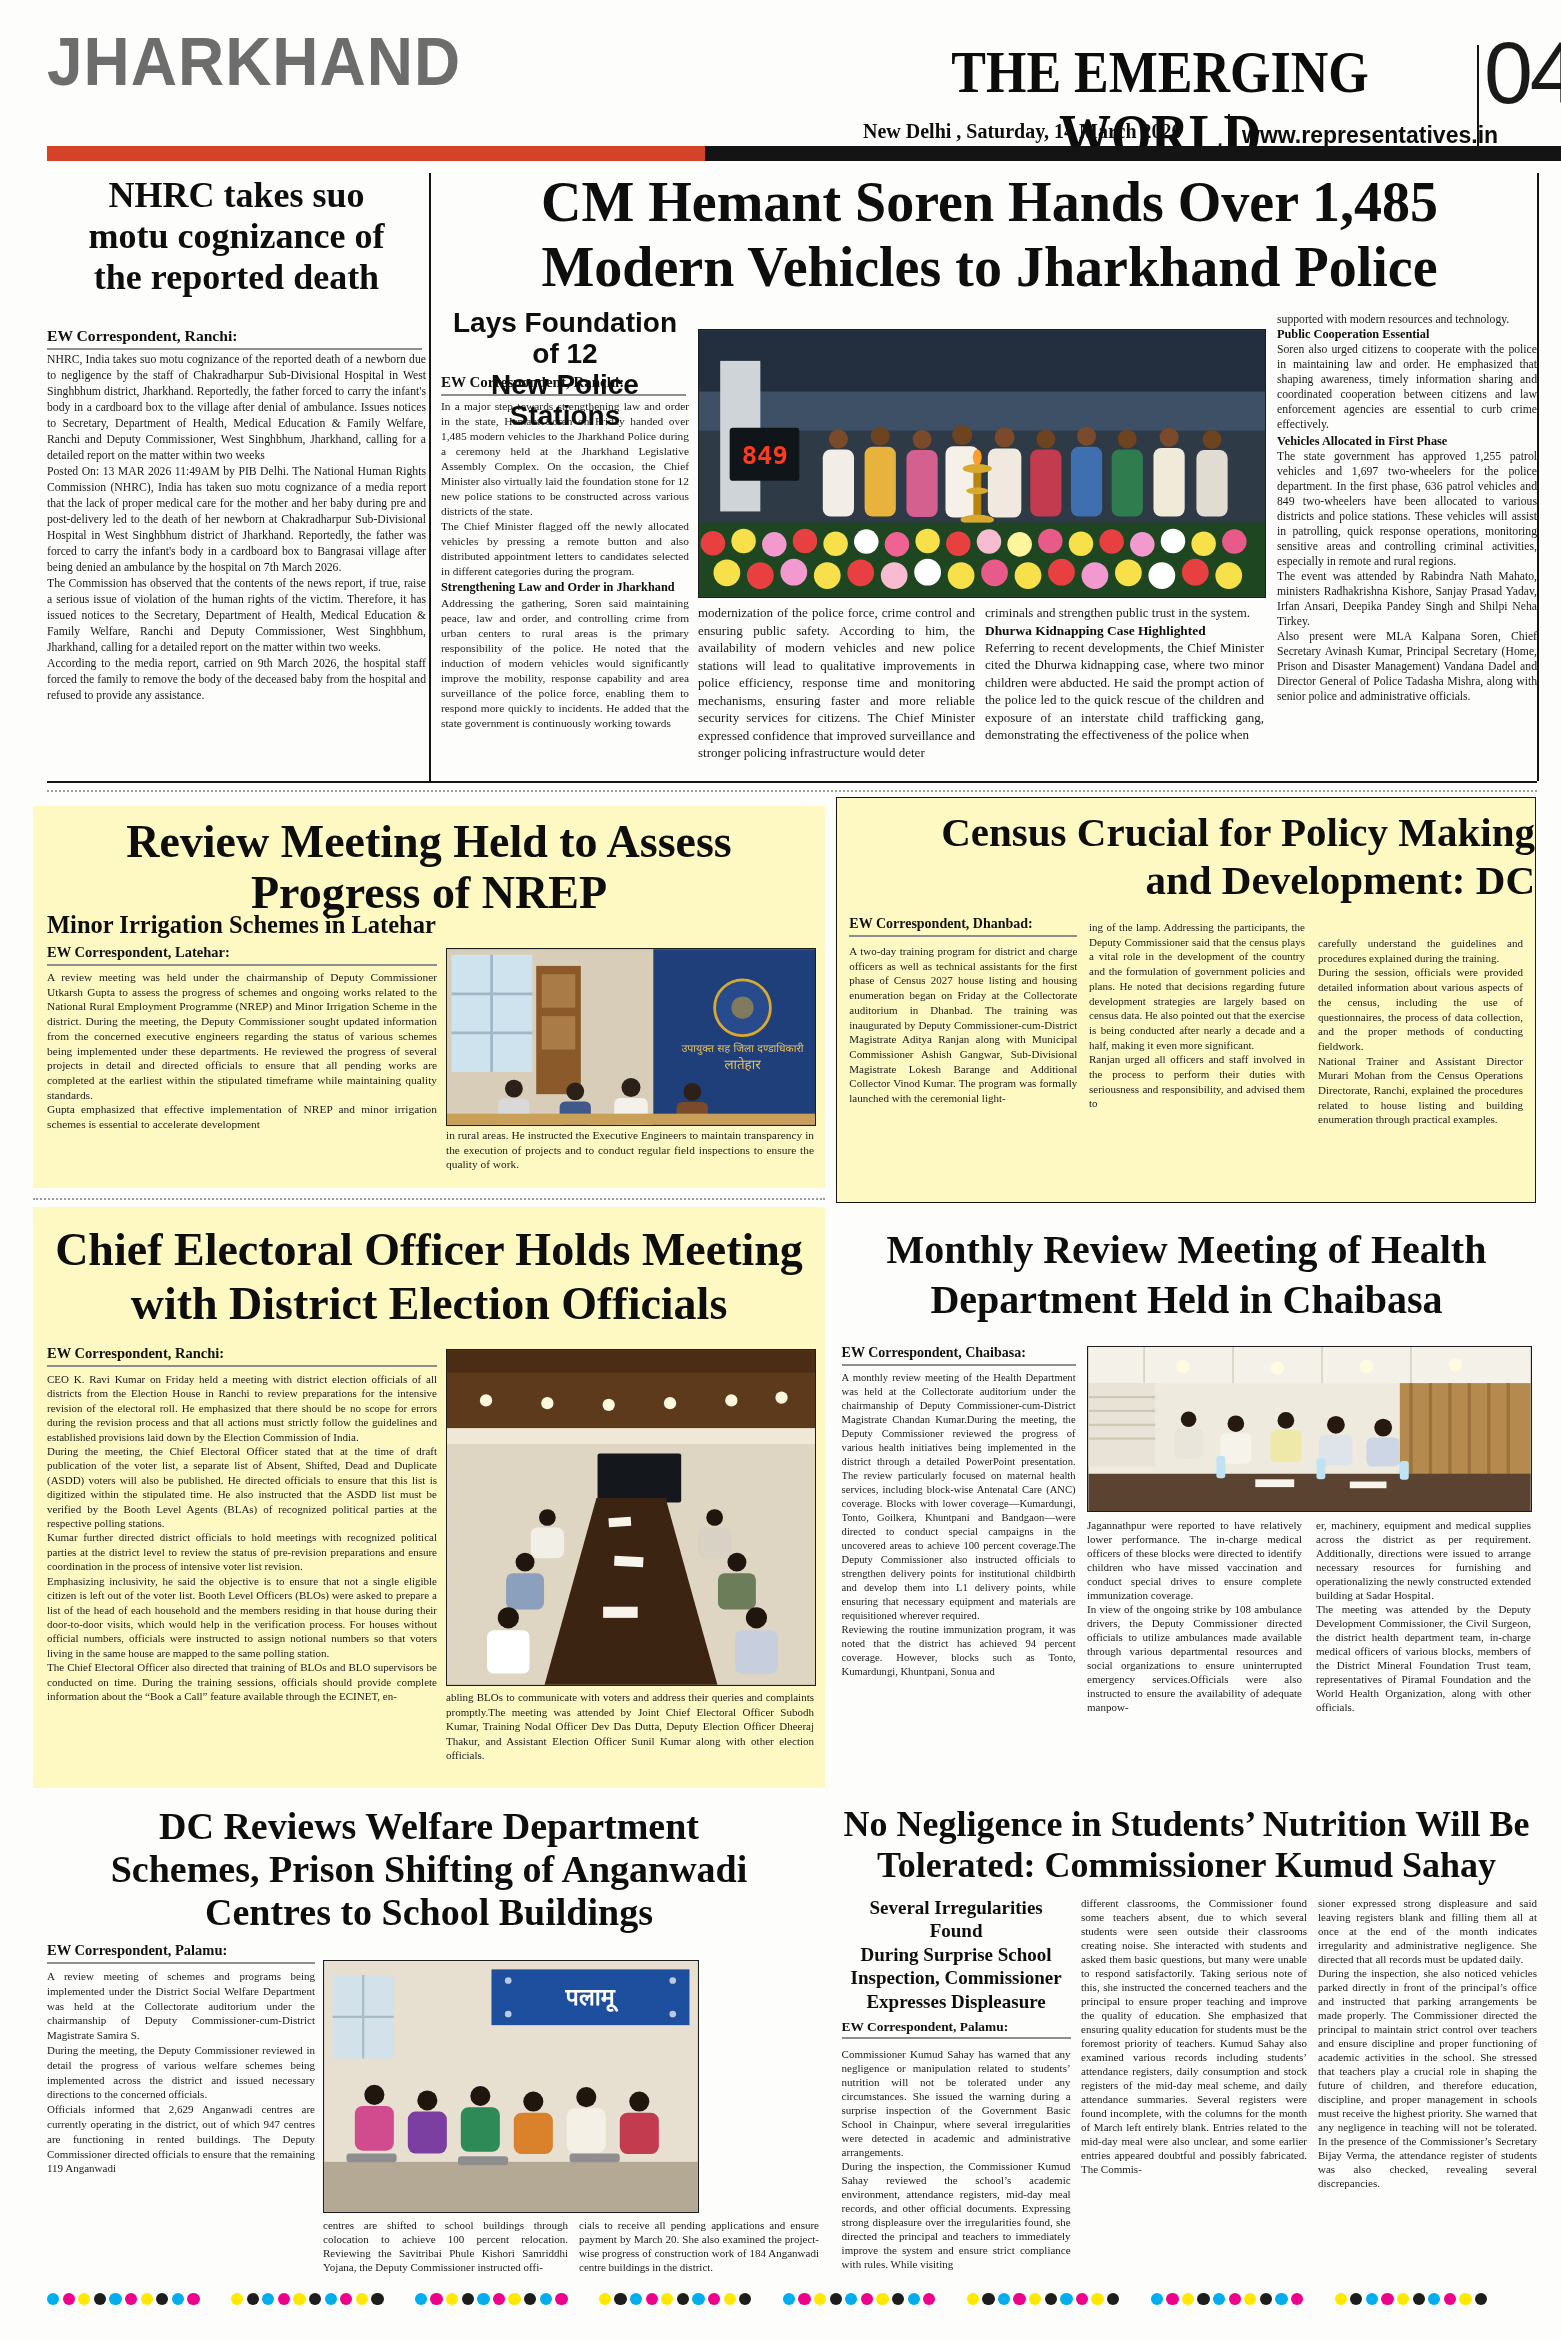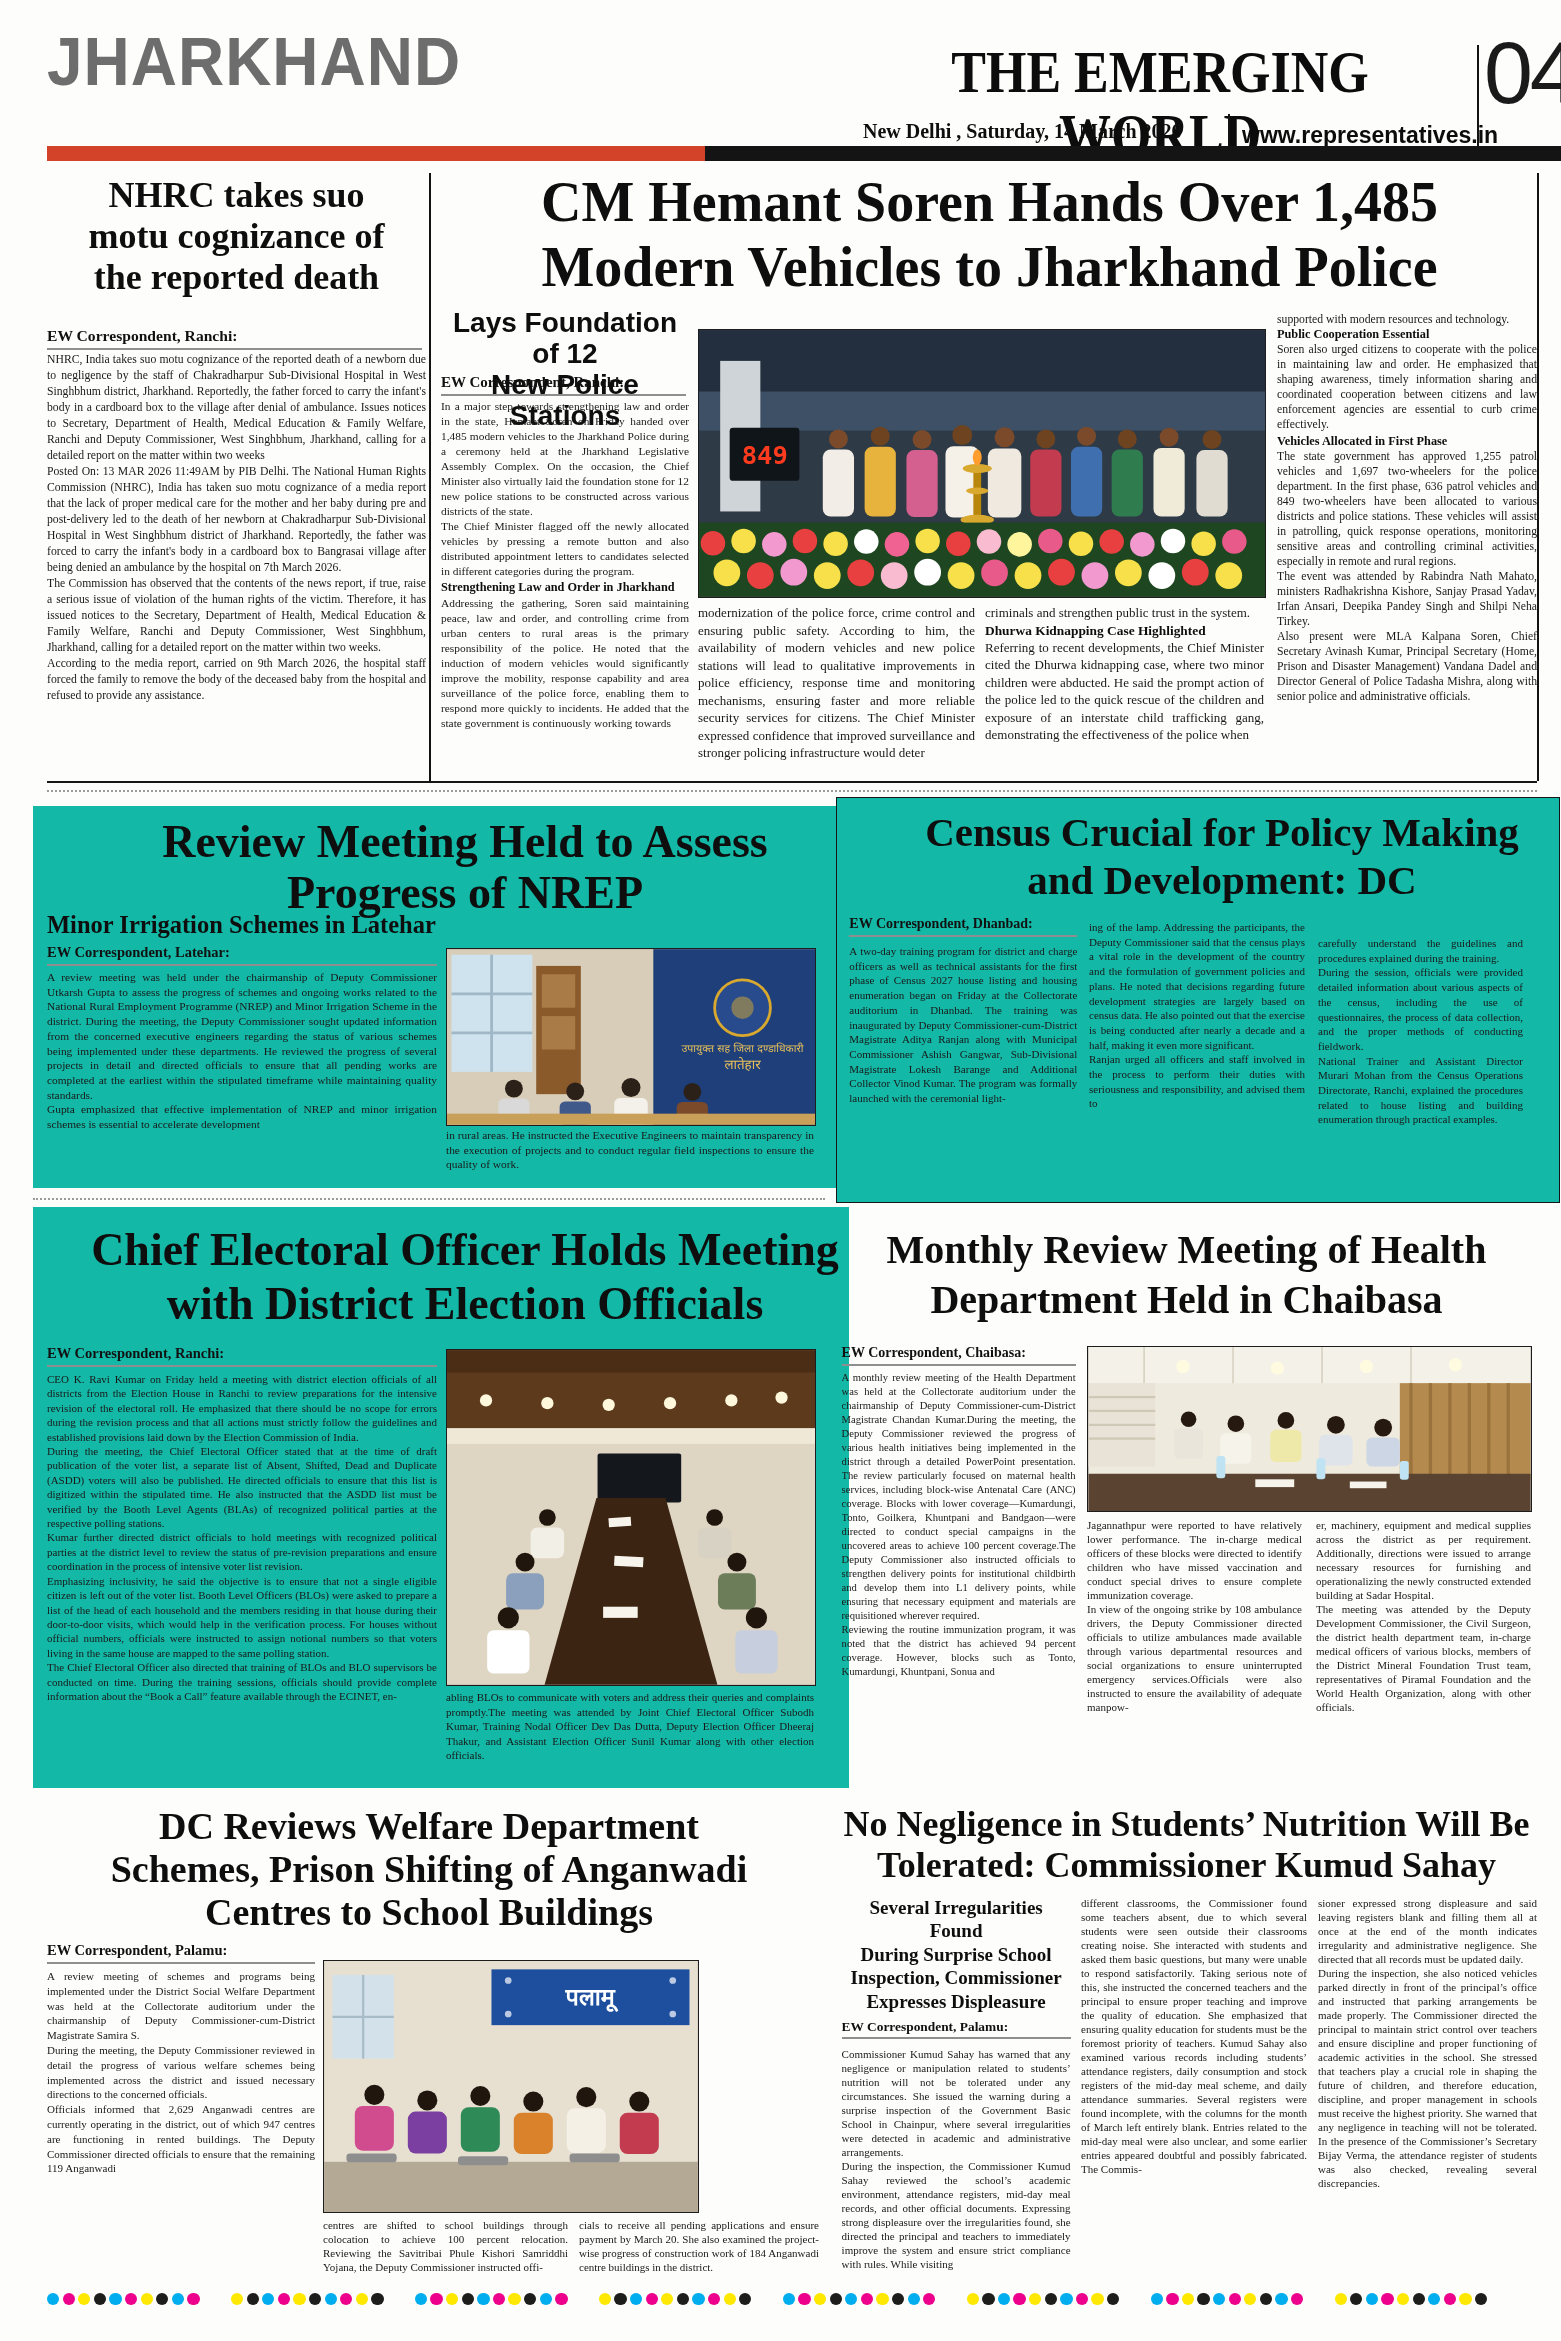--- a/index.html
+++ b/index.html
@@ -6,21 +6,21 @@
   .sheet{position:relative;width:1561px;height:2342px;background:#fdfdfc;overflow:hidden;
          font-family:"Liberation Serif","DejaVu Serif",serif;color:#1a1a1a;}
   .abs{position:absolute;}
   .hl{font-weight:bold;text-align:center;white-space:pre-line;color:#0e0e0e;
       font-family:"Liberation Serif","DejaVu Serif",serif;}
   .body-txt{text-align:justify;white-space:pre-line;overflow:hidden;color:#191919;}
   .byline{font-weight:bold;border-bottom:2.8px solid #8e8e8e;padding-bottom:2.8px;color:#111;}
   .rule-v{background:#131313;width:1.7px;}
   .rule-h{background:#161616;height:1.7px;}
   .dotted{border-top:2.2px dotted #9b9b9b;height:0;}
-  .panel-blue{background:#14b8a6;padding-left:24px;}
+  .panel-blue{background:#fef9c3;}
   .photo{border:1.1px solid #1d1d1d;overflow:hidden;background:#888;}
   .sans{font-family:"Liberation Sans","DejaVu Sans",sans-serif;}
   .inline-sub{font-weight:bold;white-space:pre-line;color:#0e0e0e;}
   .dot-row{display:flex;align-items:center;}
   .dot-group{display:flex;margin-right:28px;}
   .dot{border-radius:50%;margin-right:3.3px;flex:0 0 auto;}
 </style>
 </head>
 <body>
 
@@ -222,21 +222,21 @@
         <circle cx="440" cy="256" r="16" fill="#2b2118"></circle>
           <rect x="412" y="274" width="56" height="41" rx="10" fill="#7a4a2b"></rect>
       </g>
       <rect x="0" y="295" width="660" height="20" fill="#c9a05a"></rect>
     </svg>
 
     <div class="body-txt" style="position:absolute;left:413px;top:322px;width:368px;height:53px;font-size:11.4px;line-height:14.5px;">in rural areas. He instructed the Executive Engineers to maintain transparency in the execution of projects and to conduct regular field inspections to ensure the quality of work.</div>
   </div>
 
   <div class="abs panel-blue" style="left:836px;top:797px;width:698px;height:404px;border:1.7px solid #161616;overflow:hidden;">
-    <div class="hl" style="position:absolute;top:10px;width:100%;font-size:41px;line-height:48px;">Census Crucial for Policy Making
+    <div class="hl" style="position:absolute;top:10px;width:100%;font-size:41px;line-height:48px;text-align:right;">Census Crucial for Policy Making
 and Development: DC</div>
     <div class="byline" style="position:absolute;left:12.3px;top:118px;width:228px;font-size:14px;">EW Correspondent, Dhanbad:</div>
     <div class="body-txt" style="position:absolute;left:12.3px;top:146px;width:228px;height:245px;font-size:11px;line-height:14.7px;">A two-day training program for district and charge officers as well as technical assistants for the first phase of Census 2027 house listing and housing enumeration began on Friday at the Collectorate auditorium in Dhanbad. The training was inaugurated by Deputy Commissioner-cum-District Magistrate Aditya Ranjan along with Municipal Commissioner Ashish Gangwar, Sub-Divisional Magistrate Lokesh Barange and Additional Collector Vinod Kumar. The program was formally launched with the ceremonial light-</div>
     <div class="body-txt" style="position:absolute;left:252px;top:122px;width:216px;height:271px;font-size:11px;line-height:14.7px;">ing of the lamp. Addressing the participants, the Deputy Commissioner said that the census plays a vital role in the development of the country and the formulation of government policies and plans. He noted that decisions regarding future development strategies are largely based on census data. He also pointed out that the exercise is being conducted after nearly a decade and a half, making it even more significant.
 Ranjan urged all officers and staff involved in the process to perform their duties with seriousness and responsibility, and advised them to</div>
     <div class="body-txt" style="position:absolute;left:481px;top:138px;width:205px;height:271px;font-size:11px;line-height:14.7px;">carefully understand the guidelines and procedures explained during the training.
 During the session, officials were provided detailed information about various aspects of the census, including the use of questionnaires, the process of data collection, and the proper methods of conducting fieldwork.
 National Trainer and Assistant Director Murari Mohan from the Census Operations Directorate, Ranchi, explained the procedures related to house listing and building enumeration through practical examples.</div>
   </div>
 

